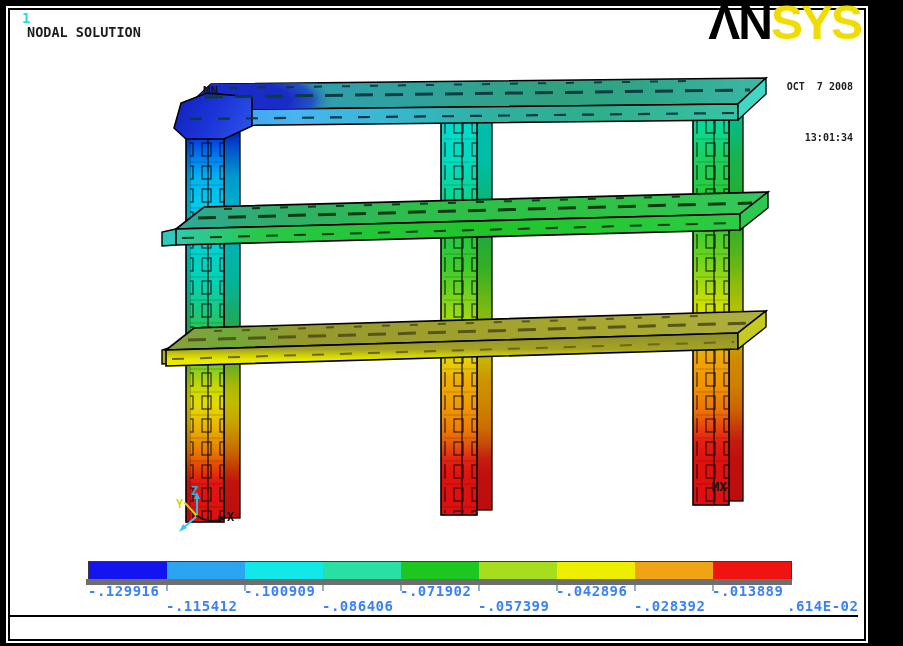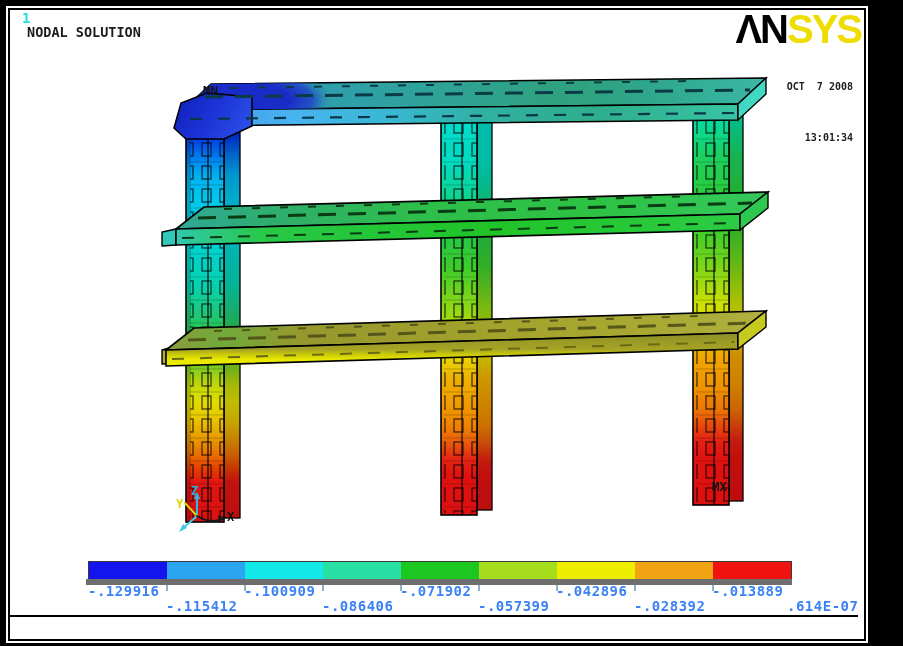--- a/index.html
+++ b/index.html
@@ -4,22 +4,22 @@
 <style>
   html,body{margin:0;padding:0;background:#000;}
   .page{position:relative;width:903px;height:646px;background:#000;overflow:hidden;
         font-family:"DejaVu Sans Mono","Liberation Mono",monospace;}
   .frame{position:absolute;left:6px;top:6px;width:862px;height:637px;background:#fff;}
   .frame-border{position:absolute;left:2px;top:2px;right:2px;bottom:2px;border:2px solid #000;}
   .abs{position:absolute;}
   .plot-number{left:22px;top:10px;color:#22dce0;font-size:14px;font-weight:bold;}
   .info-title{left:27px;top:24px;font-size:13.5px;font-weight:bold;color:#1c1c1c;white-space:pre;}
   .info-block{left:27px;top:50px;font-size:13.5px;font-weight:bold;color:#1c1c1c;line-height:19px;white-space:pre;}
-  .logo{right:42px;top:10px;font-family:"Liberation Sans","DejaVu Sans",sans-serif;
-        font-size:40px;font-weight:900;letter-spacing:-2px;line-height:38px;color:#000;}
+  .logo{right:42px;top:4px;font-family:"Liberation Sans","DejaVu Sans",sans-serif;
+        font-size:48px;font-weight:900;letter-spacing:-2px;line-height:38px;color:#000;}
   .logo .sys{color:#efdc00;}
   .datetime{right:50px;top:44px;font-size:10px;font-weight:bold;color:#1c1c1c;
             line-height:17px;text-align:right;white-space:pre;}
   .model-label{font-size:12.5px;font-weight:bold;color:#141414;}
   .triad-label{font-size:12px;font-weight:bold;}
   .legend-bar{left:88px;top:561px;height:17px;width:702px;display:flex;border:1px solid #3a3a3a;}
   .legend-bar span{display:block;width:78px;height:100%;}
   .legend-shadow{left:86px;top:579px;width:706px;height:6px;background:#6e6e6e;}
   .legend-tick{top:585px;width:2px;height:6px;background:#8fb4c4;}
   .legend-value{font-size:14px;font-weight:bold;color:#3b82f6;letter-spacing:0.5px;white-space:pre;}
@@ -269,16 +269,16 @@
 
   <span class="abs legend-value row1" style="left:88px;">-.129916</span>
   <span class="abs legend-value row1" style="left:244px;">-.100909</span>
   <span class="abs legend-value row1" style="left:400px;">-.071902</span>
   <span class="abs legend-value row1" style="left:556px;">-.042896</span>
   <span class="abs legend-value row1" style="left:712px;">-.013889</span>
   <span class="abs legend-value row2" style="left:166px;">-.115412</span>
   <span class="abs legend-value row2" style="left:322px;">-.086406</span>
   <span class="abs legend-value row2" style="left:478px;">-.057399</span>
   <span class="abs legend-value row2" style="left:634px;">-.028392</span>
-  <span class="abs legend-value row2" style="left:787px;">.614E-07</span>
+  <span class="abs legend-value row2" style="left:787px;">.614E-02</span>
 
   <div class="abs divider"></div>
 </div>
 
 </body></html>

